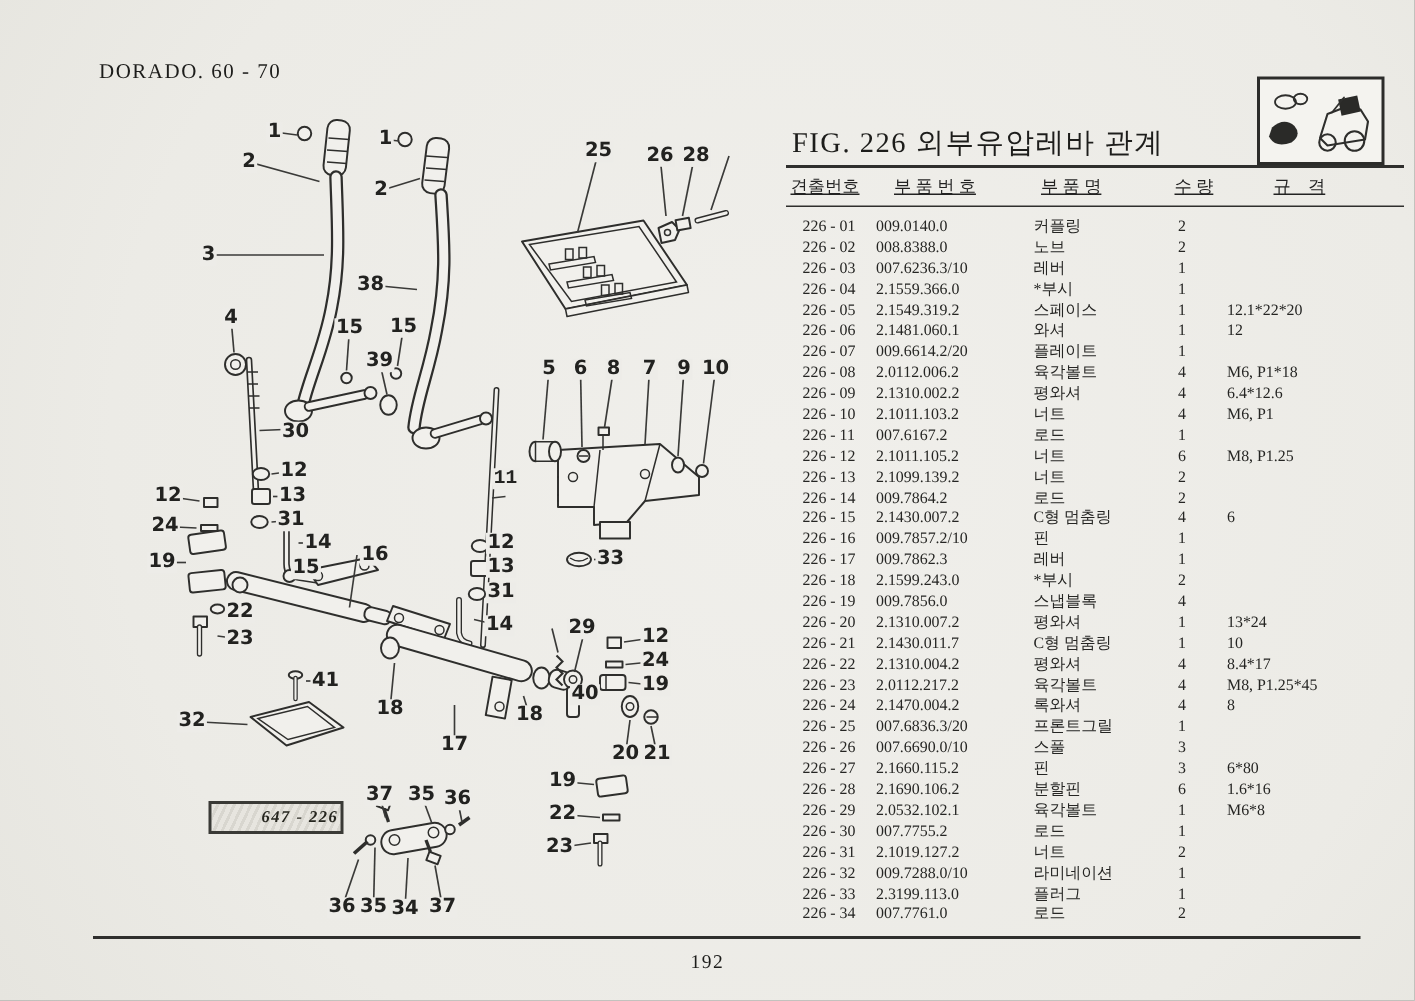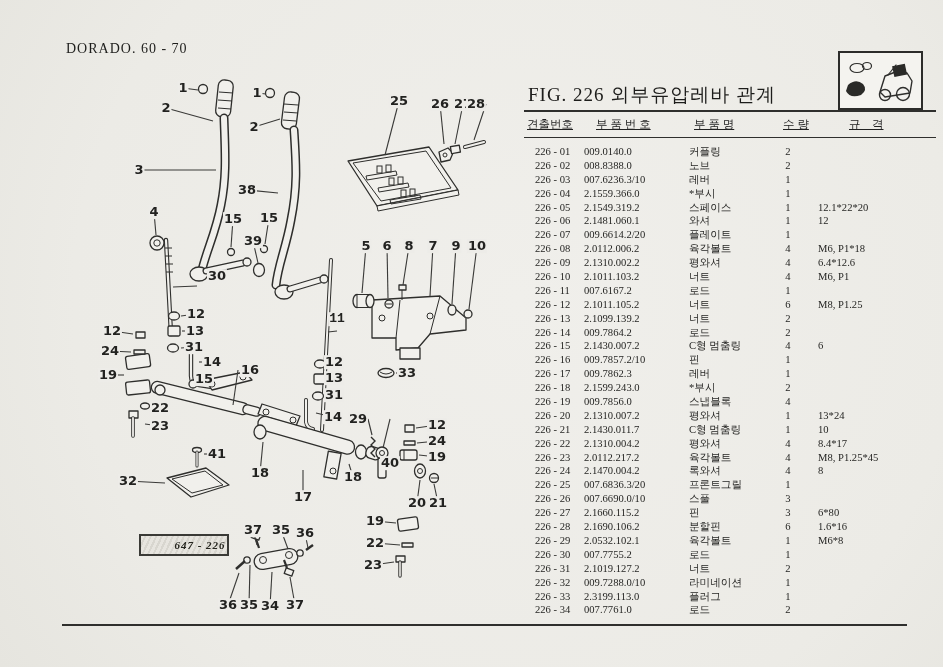--- a/index.html
+++ b/index.html
@@ -43,20 +43,21 @@
   .thin{stroke:#2e2e2c;stroke-width:1;fill:none;}
   .blob{fill:#2a2a28;stroke:none;}
 </style>
 </head>
 <body>
 
 <div class="paper">
 
   <div class="abs catalog-label">DORADO. 60 - 70</div>
   <div class="abs fig-title">FIG. 226 외부유압레바 관계</div>
+  <div class="abs page-num">192</div>
 
   <div class="abs thumb-box">
     <svg width="77" height="51" viewBox="0 0 77 51">
       <ellipse cx="17" cy="15" rx="7" ry="4.5" class="ink" style="stroke-width:1.2"></ellipse>
       <ellipse cx="27" cy="13" rx="4.5" ry="3.5" class="ink" style="stroke-width:1.2"></ellipse>
       <path d="M8,32 q8,-7 15,-1 q5,6 -2,11 q-11,4 -15,-4 z" class="blob"></path>
       <path d="M40,39 l5,-16 l13,-5 l9,2 l5,8 l-2,12 l-25,4 z" class="ink" style="stroke-width:1.4"></path>
       <circle cx="45" cy="42" r="5.5" class="ink" style="stroke-width:1.4"></circle>
       <circle cx="63" cy="41" r="6.5" class="ink" style="stroke-width:1.4"></circle>
       <rect x="53" y="12" width="13" height="11" transform="rotate(-12 59 17)" class="blob"></rect>
@@ -567,46 +568,46 @@
       <div class="callout" style="left: 254px; top: 127px;">2</div>
       <div class="callout" style="left: 139px; top: 170px;">3</div>
       <div class="callout" style="left: 154px; top: 212px;">4</div>
       <div class="callout" style="left: 247px; top: 190px;">38</div>
       <div class="callout" style="left: 253px; top: 241px;">39</div>
       <div class="callout" style="left: 233px; top: 219px;">15</div>
       <div class="callout" style="left: 269px; top: 218px;">15</div>
       <div class="callout" style="left: 399px; top: 101px;">25</div>
       <div class="callout" style="left: 440px; top: 104px;">26</div>
       <div class="callout" style="left: 463px; top: 104px;">27</div>
-      <div class="callout" style="left: 476px; top: 104px;">28</div>
+      <div class="callout" style="left: 464px; top: 104px;">28</div>
       <div class="callout" style="left: 366px; top: 246px;">5</div>
       <div class="callout" style="left: 387px; top: 246px;">6</div>
       <div class="callout" style="left: 409px; top: 246px;">8</div>
       <div class="callout" style="left: 433px; top: 246px;">7</div>
       <div class="callout" style="left: 456px; top: 246px;">9</div>
       <div class="callout" style="left: 477px; top: 246px;">10</div>
-      <div class="callout" style="left: 197px; top: 276px; margin-left: 20px;">30</div>
+      <div class="callout" style="left: 197px; top: 288px;">30</div>
       <div class="callout" style="left: 196px; top: 314px;">12</div>
       <div class="callout" style="left: 195px; top: 331px;">13</div>
       <div class="callout" style="left: 194px; top: 347px;">31</div>
       <div class="callout" style="left: 212px; top: 362px;">14</div>
       <div class="callout" style="left: 112px; top: 331px;">12</div>
       <div class="callout" style="left: 110px; top: 351px;">24</div>
       <div class="callout" style="left: 108px; top: 375px;">19</div>
       <div class="callout" style="left: 160px; top: 408px;">22</div>
       <div class="callout" style="left: 160px; top: 426px;">23</div>
       <div class="callout" style="left: 204px; top: 379px;">15</div>
       <div class="callout" style="left: 238px; top: 370px; margin-left: 12px;">16</div>
       <div class="callout" style="left: 337px; top: 319px; font-family: Liberation Mono, monospace;">11</div>
       <div class="callout" style="left: 334px; top: 362px;">12</div>
       <div class="callout" style="left: 334px; top: 378px;">13</div>
       <div class="callout" style="left: 334px; top: 395px;">31</div>
       <div class="callout" style="left: 333px; top: 417px;">14</div>
       <div class="callout" style="left: 407px; top: 373px;">33</div>
-      <div class="callout" style="left: 358px; top: 419px;">29</div>
+      <div class="callout" style="left: 388px; top: 419px;">29</div>
       <div class="callout" style="left: 390px; top: 419px; margin-top: 44px;">40</div>
       <div class="callout" style="left: 437px; top: 425px;">12</div>
       <div class="callout" style="left: 437px; top: 441px;">24</div>
       <div class="callout" style="left: 437px; top: 457px;">19</div>
       <div class="callout" style="left: 260px; top: 473px;">18</div>
       <div class="callout" style="left: 303px; top: 497px;">17</div>
       <div class="callout" style="left: 353px; top: 477px;">18</div>
       <div class="callout" style="left: 417px; top: 503px;">20</div>
       <div class="callout" style="left: 438px; top: 503px;">21</div>
       <div class="callout" style="left: 375px; top: 521px;">19</div>

